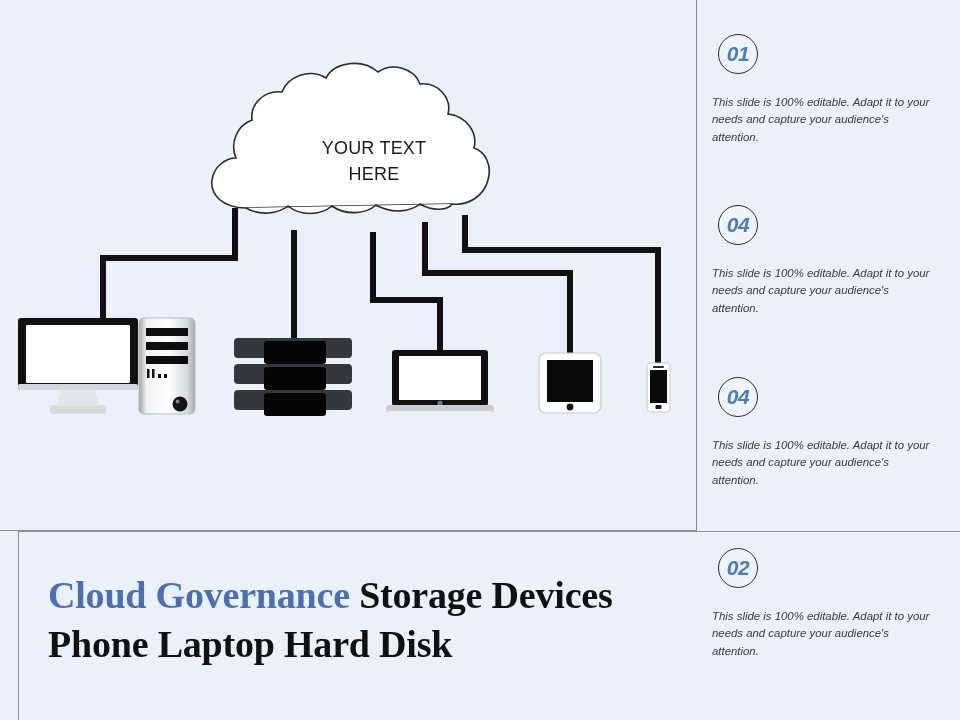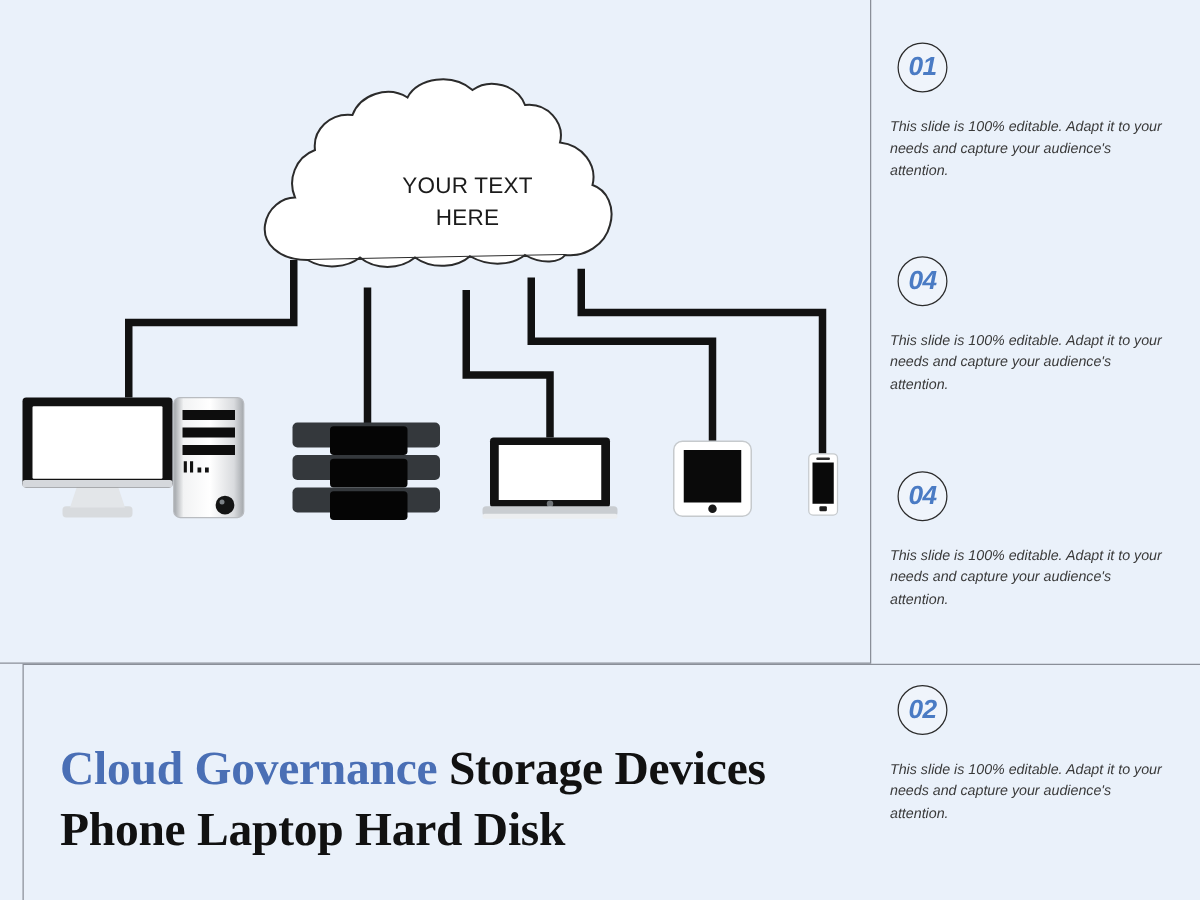--- a/index.html
+++ b/index.html
@@ -66,21 +66,20 @@
     position: absolute;
     left: 48px;
     top: 571px;
     width: 648px;
     font-family: "Liberation Serif", serif;
     font-weight: bold;
     font-size: 38px;
     line-height: 1.28;
     color: #111111;
     letter-spacing: -0.2px;
-    margin-top: 20px;
   }
   #title-block .accent { color: #4a6fb5; }
 
   
   #right-col {
     position: absolute;
     left: 712px;
     top: 0;
     width: 248px;
     height: 720px;

